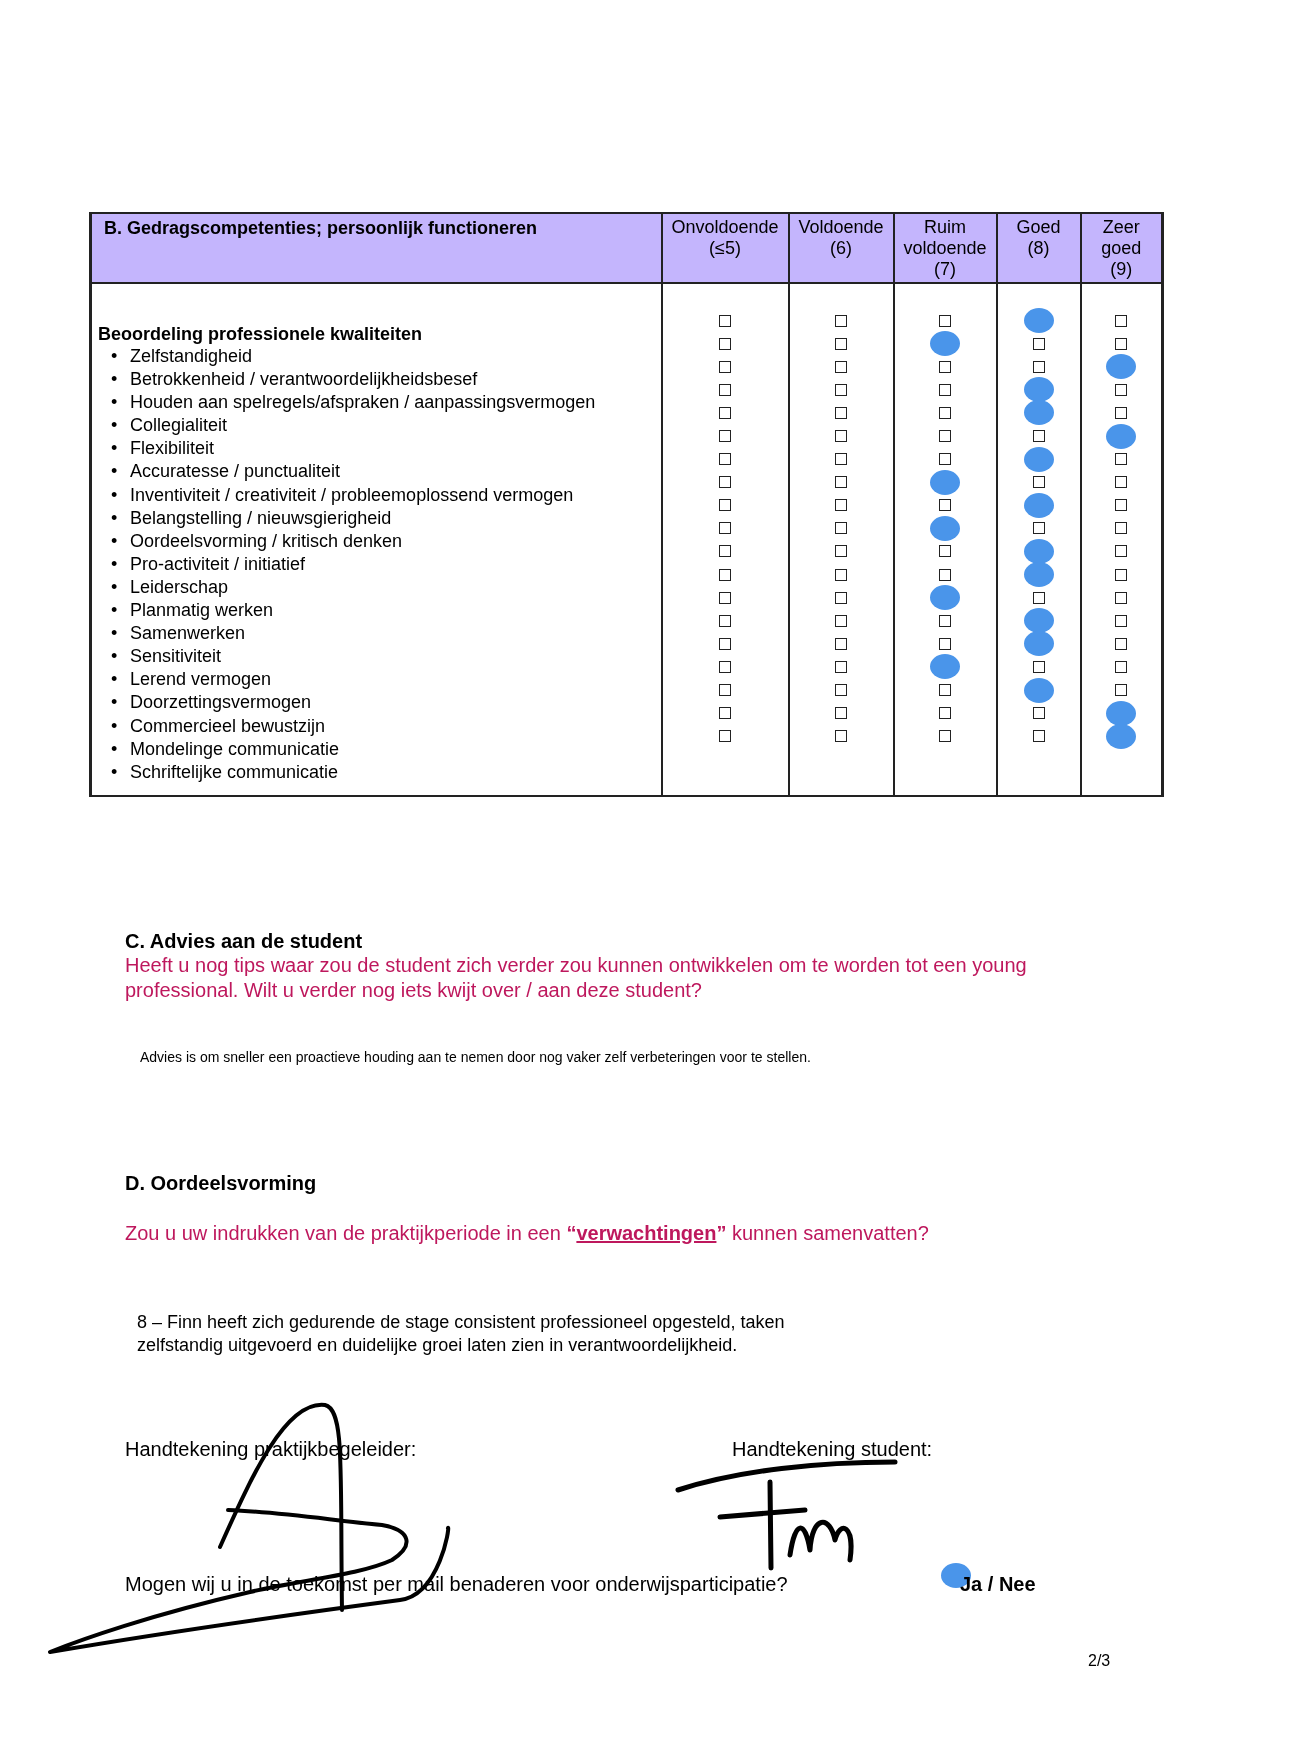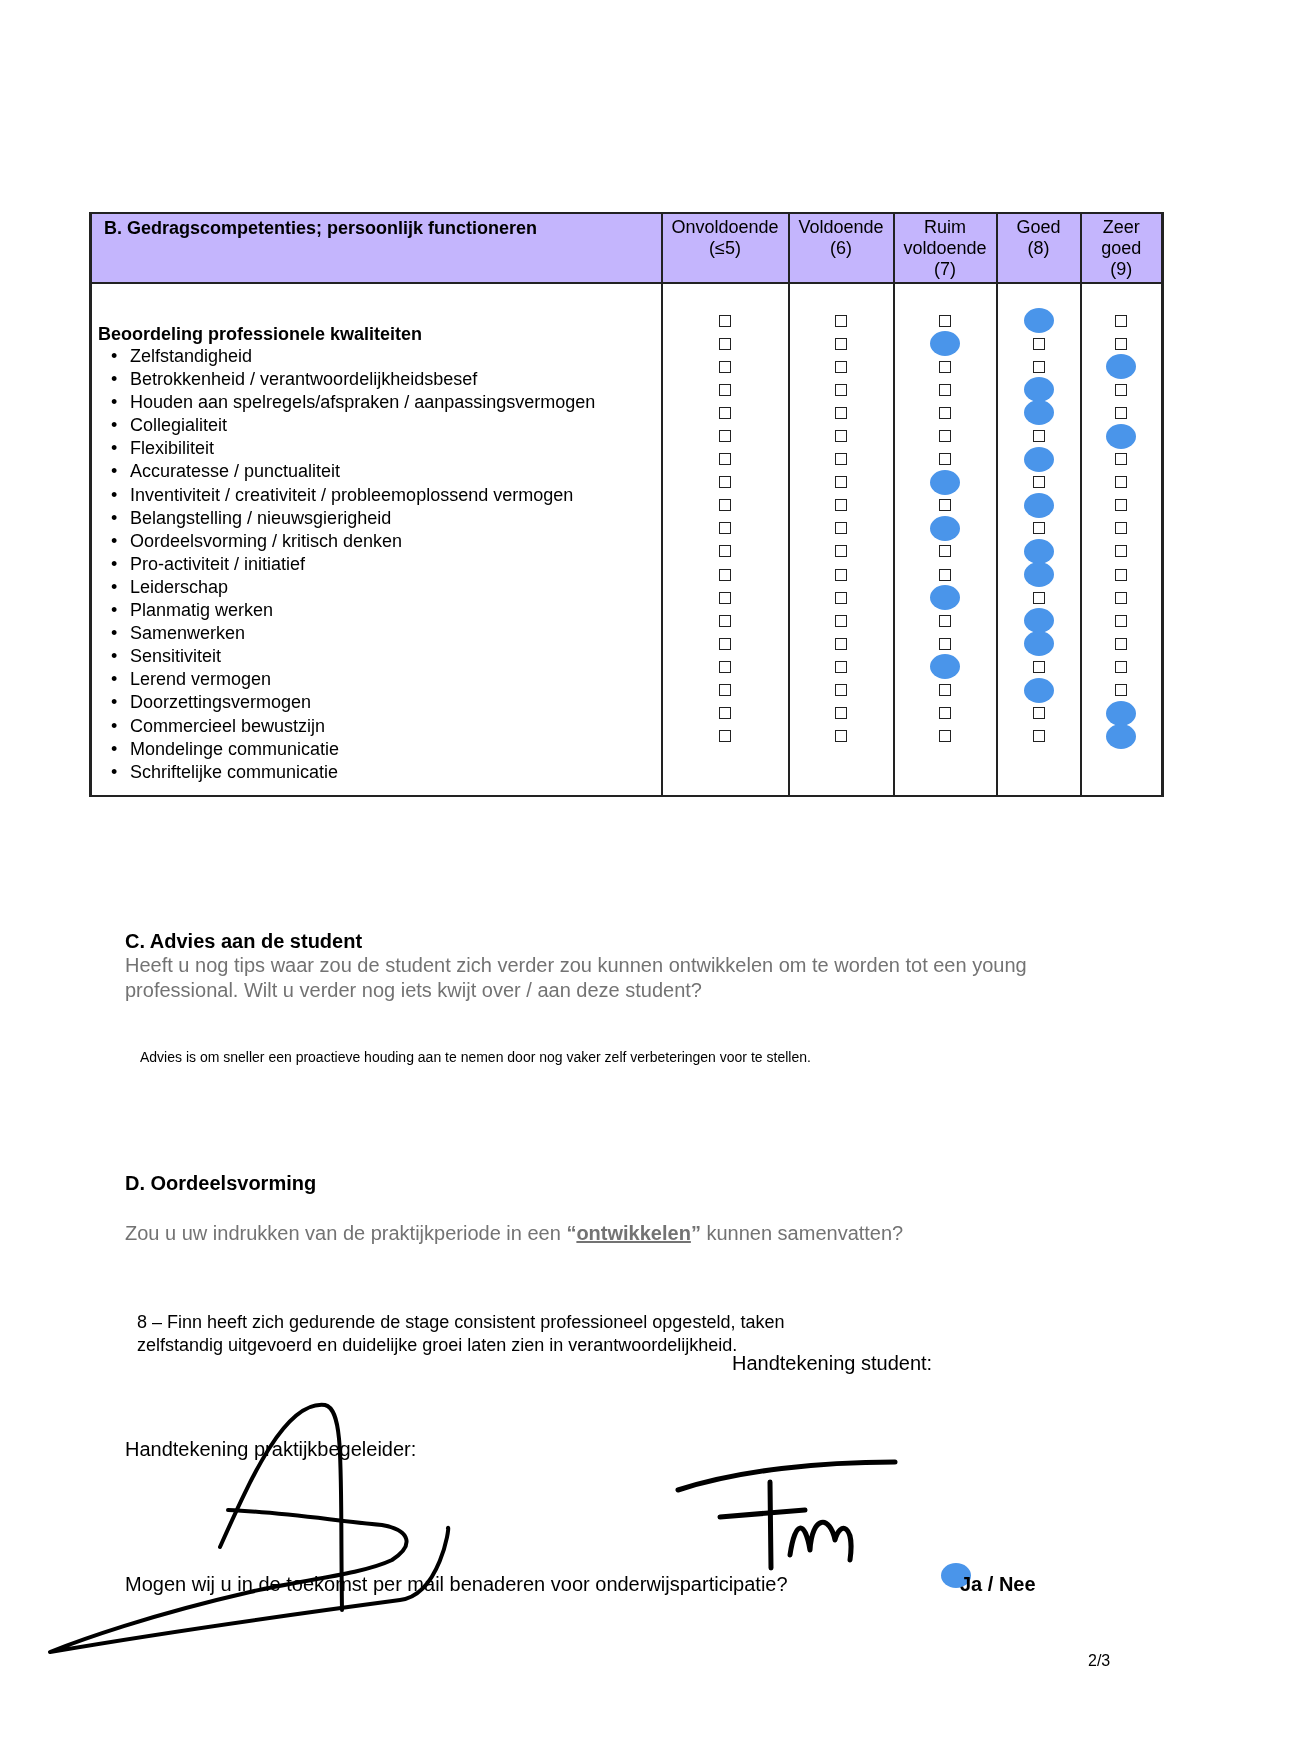--- a/index.html
+++ b/index.html
@@ -17,21 +17,21 @@
   tr.items td { height:486px; }
   .items-title { font-weight:bold; font-size:18px; padding:3px 0 0 6px; line-height:22px;margin-top:36px; }
   ul.qual { margin:0; padding:0 0 0 38px; font-size:18px; line-height:23.1px; list-style:none; }
   ul.qual li { position:relative; }
   ul.qual li::before { content:"•"; position:absolute; left:-19px; }
   .boxcol { padding-top:25px !important; }
   .cb { position:relative; height:23.1px; display:flex; align-items:center; justify-content:center; }
   .cb .box { width:12px; height:12px; border:1.5px solid #222; box-sizing:border-box; background:#fff; }
   .cb .dot { position:absolute; width:30px; height:25px; border-radius:50%; background:#4a95ea; }
   .sec-title { font-weight:bold; font-size:20px; }
-  .grey { color:#737373; font-size:20px; line-height:25px; }
+  .grey { color:#be185d; font-size:20px; line-height:25px; }
   .small { font-size:14px; }
   .answer { font-size:18px; line-height:23px; }
   .sig-label { font-size:20px; }
   svg.sig { position:absolute; left:0; top:0; }
 </style>
 </head>
 <body>
 
 <table class="grid">
   <colgroup>
@@ -413,29 +413,29 @@
 
 <div class="abs sec-title" style="left:125px;top:930px">C. Advies aan de student</div>
 <div class="abs grey" style="left:125px;top:953px">
   <div>Heeft u nog tips waar zou de student zich verder zou kunnen ontwikkelen om te worden tot een young</div>
   <div>professional. Wilt u verder nog iets kwijt over / aan deze student?</div>
 </div>
 <div class="abs small" style="left:140px;top:1049px">Advies is om sneller een proactieve houding aan te nemen door nog vaker zelf verbeteringen voor te stellen.</div>
 
 <div class="abs sec-title" style="left:125px;top:1172px">D. Oordeelsvorming</div>
 <div class="abs grey" style="left:125px;top:1221px">
-  <span>Zou u uw indrukken van de praktijkperiode in een </span><b><span>“</span><u>ontwikkelen</u><span>”</span></b><span> kunnen samenvatten?</span>
+  <span>Zou u uw indrukken van de praktijkperiode in een </span><b><span>“</span><u>verwachtingen</u><span>”</span></b><span> kunnen samenvatten?</span>
 </div>
 <div class="abs answer" style="left:137px;top:1311px">
   <div>8 – Finn heeft zich gedurende de stage consistent professioneel opgesteld, taken</div>
   <div>zelfstandig uitgevoerd en duidelijke groei laten zien in verantwoordelijkheid.</div>
 </div>
 
 <div class="abs sig-label" style="left:125px;top:1438px">Handtekening praktijkbegeleider:</div>
-<div class="abs sig-label" style="left:732px;top:1352px">Handtekening student:</div>
+<div class="abs sig-label" style="left:732px;top:1438px">Handtekening student:</div>
 
 <div class="abs sig-label" style="left:125px;top:1573px">Mogen wij u in de toekomst per mail benaderen voor onderwijsparticipatie?</div>
 <div class="abs" style="left:941px;top:1563px;width:30px;height:25px;border-radius:50%;background:#4a95ea"></div>
 <div class="abs sig-label" style="left:960px;top:1573px;font-weight:bold">Ja / Nee</div>
 
 <div class="abs" style="left:1088px;top:1652px;font-size:16px">2/3</div>
 
 <svg class="sig" width="1296" height="1752">
   <g fill="none" stroke="#000" stroke-width="4" stroke-linecap="round" stroke-linejoin="round">
     <path d="M220 1547 C 250 1480, 285 1400, 325 1405 C 345 1410, 340 1470, 342 1610"></path>

